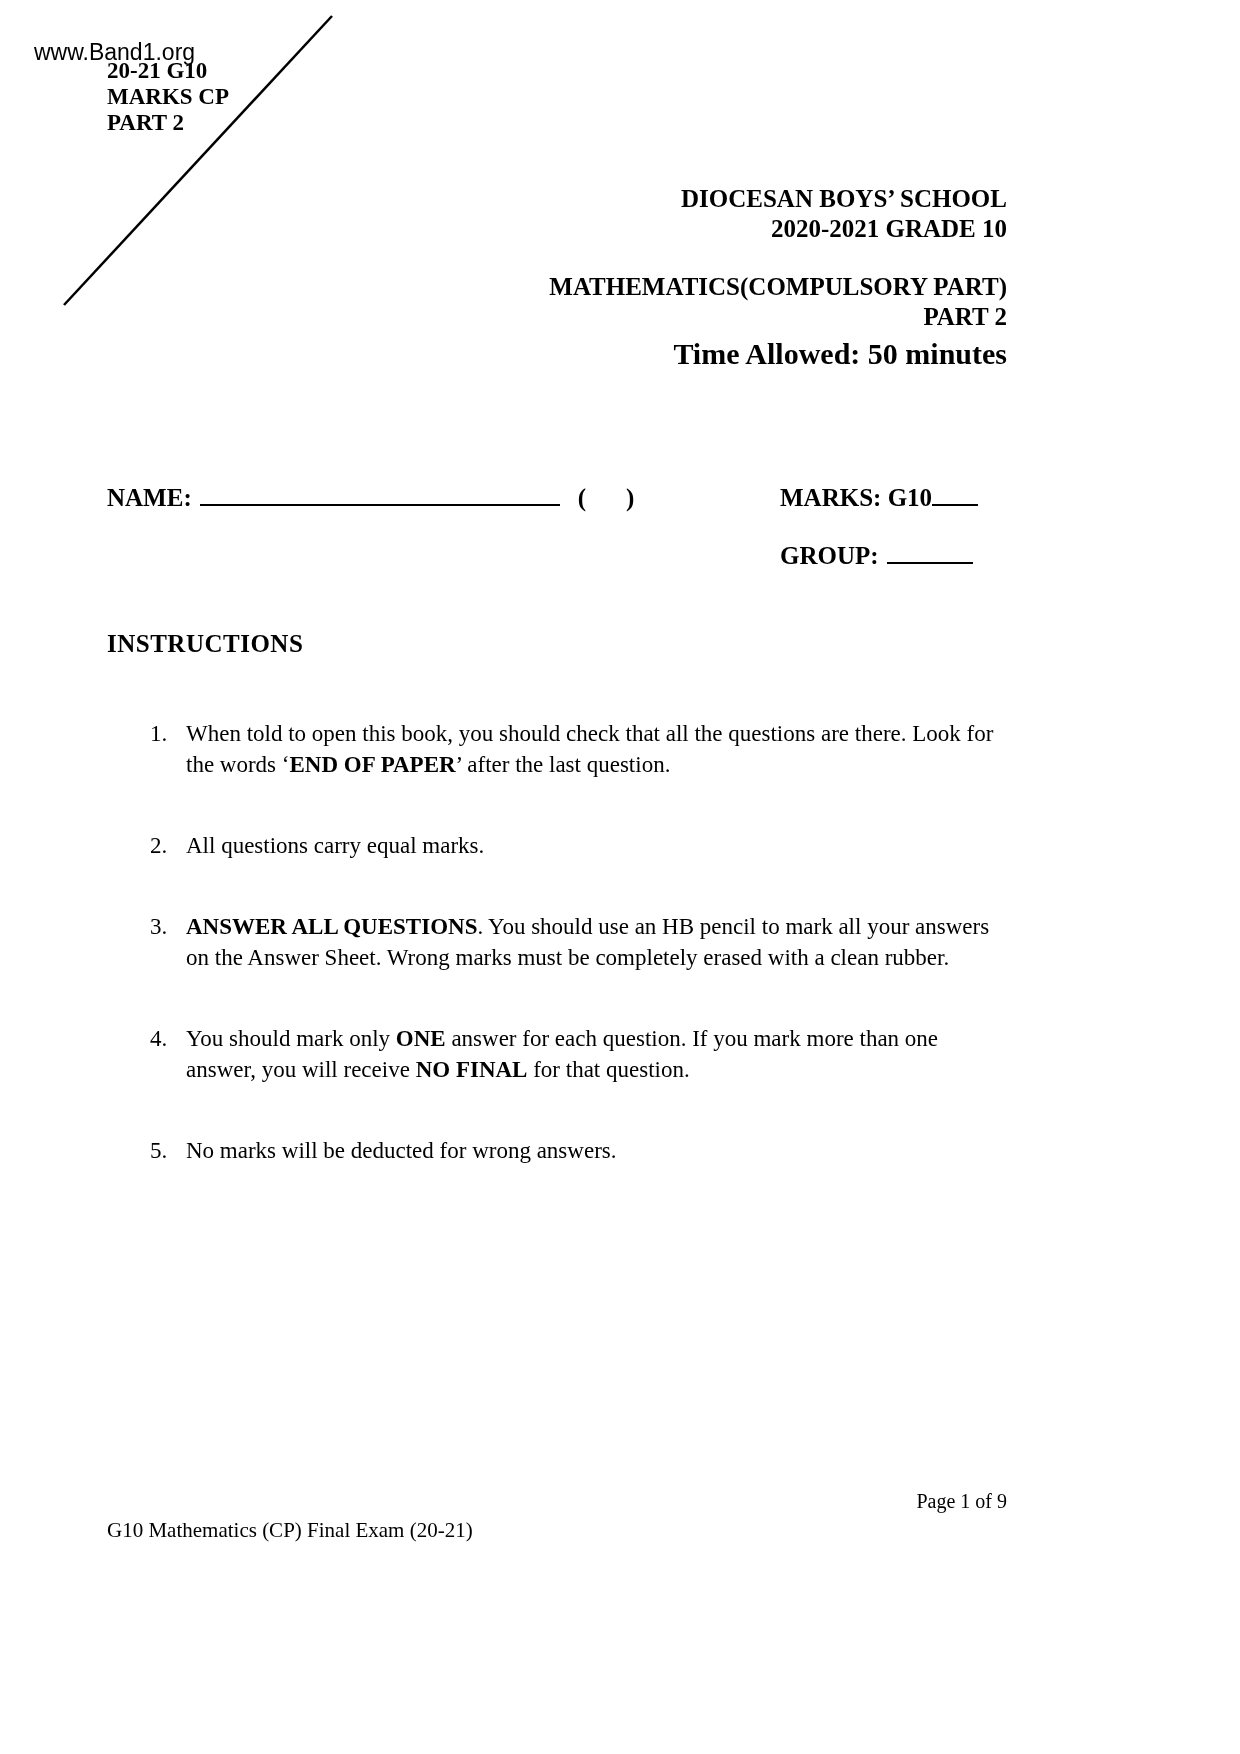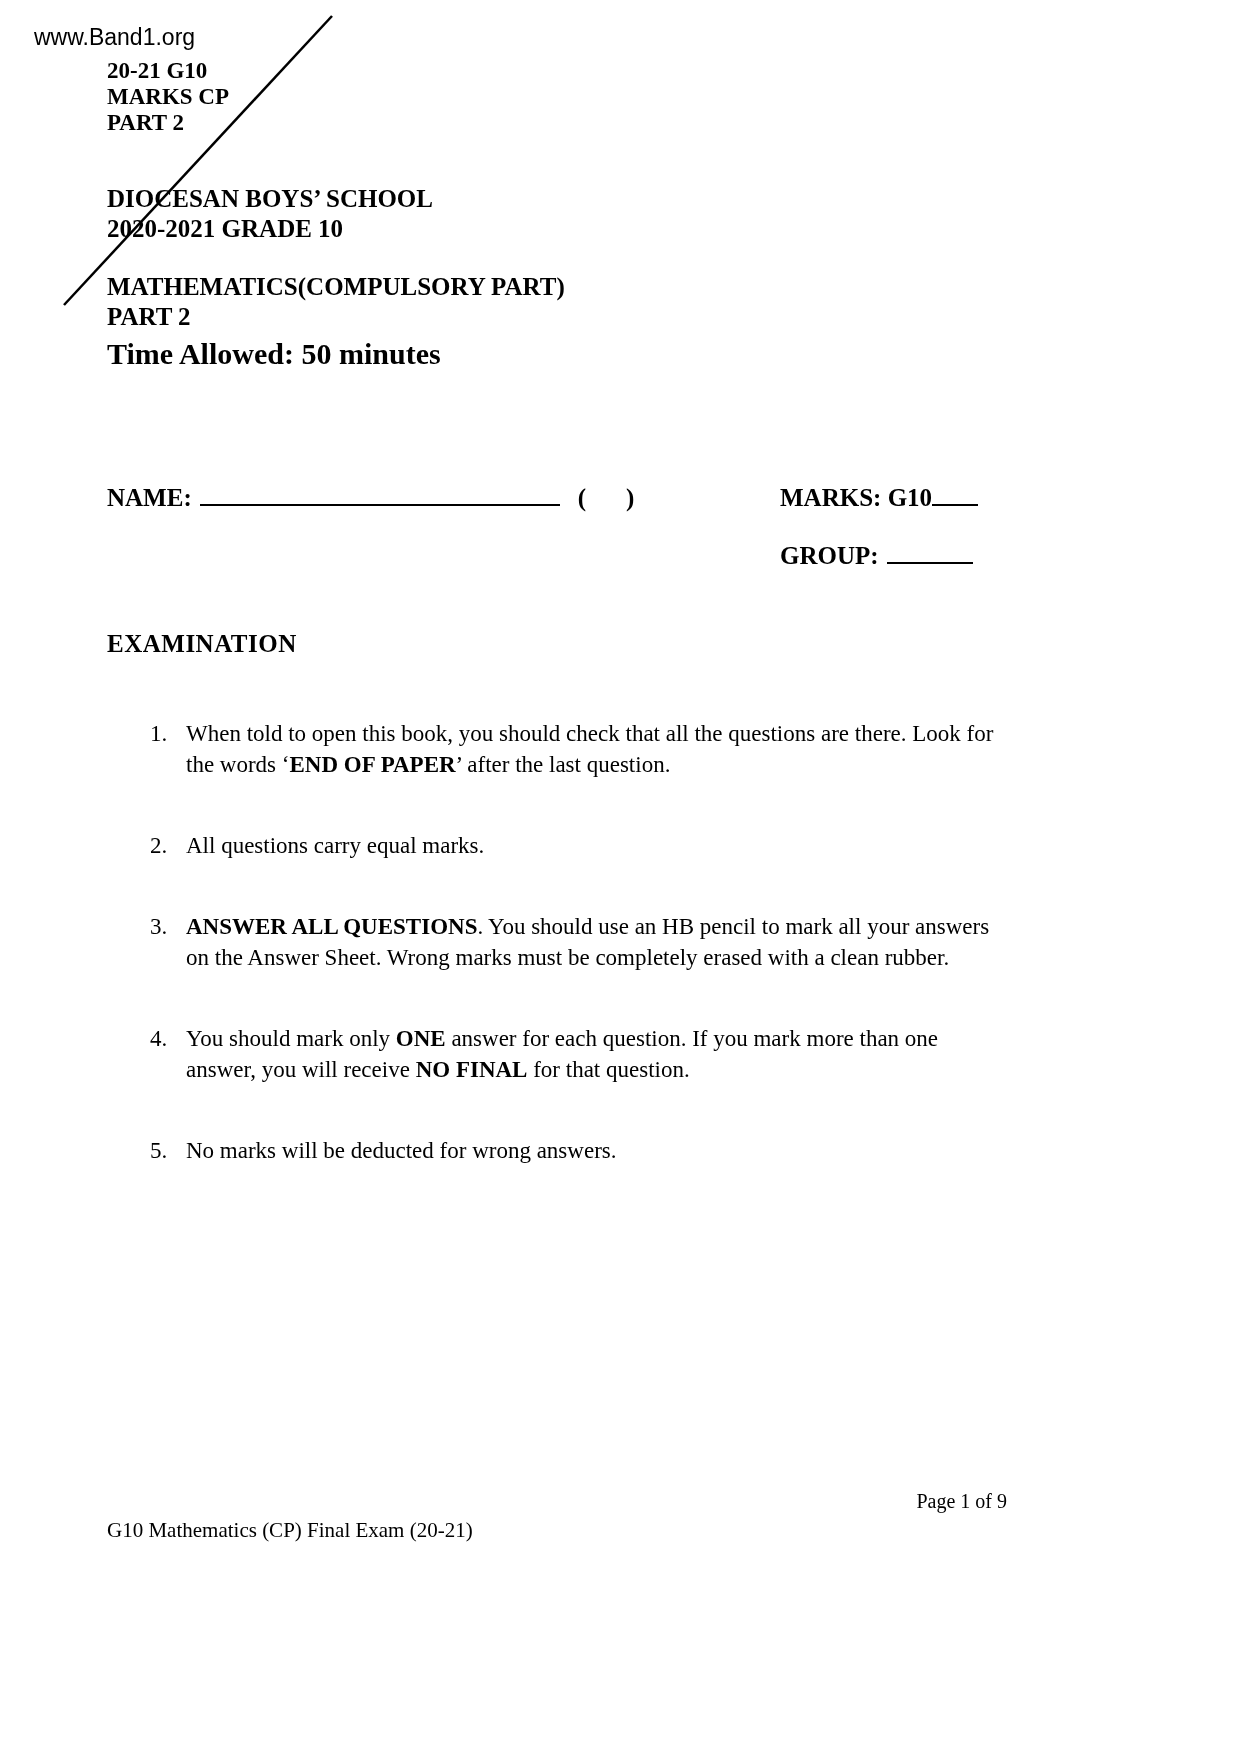--- a/index.html
+++ b/index.html
@@ -3,32 +3,32 @@
 <meta charset="utf-8">
 <style>
   html,body{margin:0;padding:0;}
   body{
     width:1240px;height:1754px;
     background:#ffffff;color:#000000;
     font-family:"Liberation Serif", serif;
     position:relative;overflow:hidden;
   }
   .watermark{
-    position:absolute;left:34px;top:24px;
+    position:absolute;left:34px;top:39px;
     font-family:"Liberation Sans", sans-serif;
     font-size:23px;color:#000;text-align:right;
   }
   .corner-block{
     position:absolute;left:107px;top:58px;
     font-weight:bold;font-size:23px;line-height:26px;
   }
   .diagonal{position:absolute;left:0;top:0;}
   .header{
     position:absolute;left:107px;top:184px;width:900px;
-    text-align:left;
+    text-align:right;
   }
   .header .h-line{font-weight:bold;font-size:25px;line-height:30px;}
   .header .gap{height:28px;}
   .header .time{font-weight:bold;font-size:30px;line-height:36px;margin-top:4px;}
   .fields-row{
     position:absolute;left:107px;top:480px;width:900px;
     font-weight:bold;font-size:25px;
   }
   .blank{
     display:inline-block;border-bottom:2px solid #000;
@@ -91,21 +91,21 @@
 </div>
 
 <div class="class-row">
   <span>MARKS: G10</span><span class="blank class-blank"></span>
 </div>
 
 <div class="group-row">
   <span>GROUP:</span><span class="blank group-blank"></span>
 </div>
 
-<div class="instructions-title">EXAMINATION</div>
+<div class="instructions-title">INSTRUCTIONS</div>
 
 <div class="instructions-list">
 
   <div class="inst-item">
     <span class="inst-num">1.</span>
     <span class="inst-text"><span>When told to open this book, you should check that all the questions are there. Look for the words ‘</span><span class="seg-b">END OF PAPER</span><span>’ after the last question.</span></span>
   </div>
 
   <div class="inst-item">
     <span class="inst-num">2.</span>

